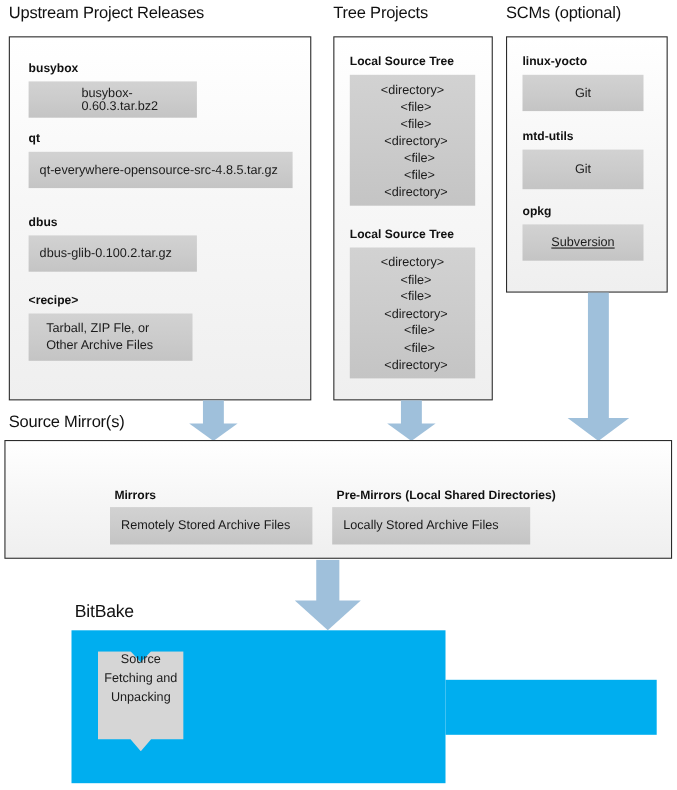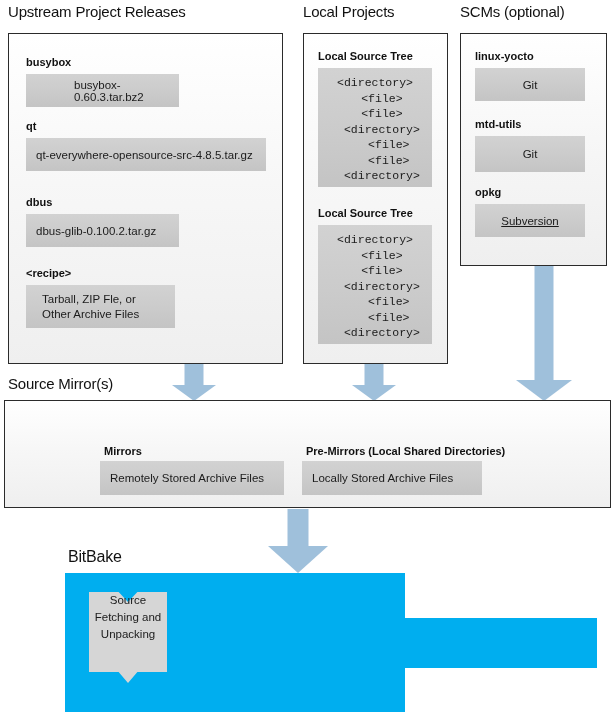--- a/index.html
+++ b/index.html
@@ -61,21 +61,20 @@
     display: block;
     padding-top: 7px;
     line-height: 15px;
   }
   .chip.tree {
     display: block;
     padding: 7px 0 7px 0;
     text-align: center;
     line-height: 15.5px;
     font-size: 11.5px;
-    font-family: Liberation Mono, monospace;
   }
   .chip.centered {
     justify-content: center;
     padding-left: 0;
   }
   .tree-line { white-space: pre; display: block; }
 
   
   .arrow {
     position: absolute;
@@ -163,21 +162,21 @@
 
   <div class="chip-label" style="left:26px; top:196px;">dbus</div>
   <div class="chip" style="left:26px; top:214px; width:153px; height:33px;">dbus-glib-0.100.2.tar.gz</div>
 
   <div class="chip-label" style="left:26px; top:267px;">&lt;recipe&gt;</div>
   <div class="chip multiline" style="left:26px; top:285px; width:149px; height:43px;padding-left:16px;">
     <span>Tarball, ZIP Fle, or</span><br>
     <span>Other Archive Files</span>
   </div>
 
-  <div class="col-title" style="left:303px; top:3px;">Local Projects</div>
+  <div class="col-title" style="left:303px; top:3px;">Tree Projects</div>
 
   <div class="panel" style="left:303px; top:33px; width:145px; height:331px;">
   </div>
 
   <div class="chip-label" style="left:318px; top:50px;">Local Source Tree</div>
   <div class="chip tree" style="left:318px; top:68px; width:114px; height:119px;">
     <span class="tree-line">&lt;directory&gt;</span>
     <span class="tree-line">  &lt;file&gt;</span>
     <span class="tree-line">  &lt;file&gt;</span>
     <span class="tree-line">  &lt;directory&gt;</span>

